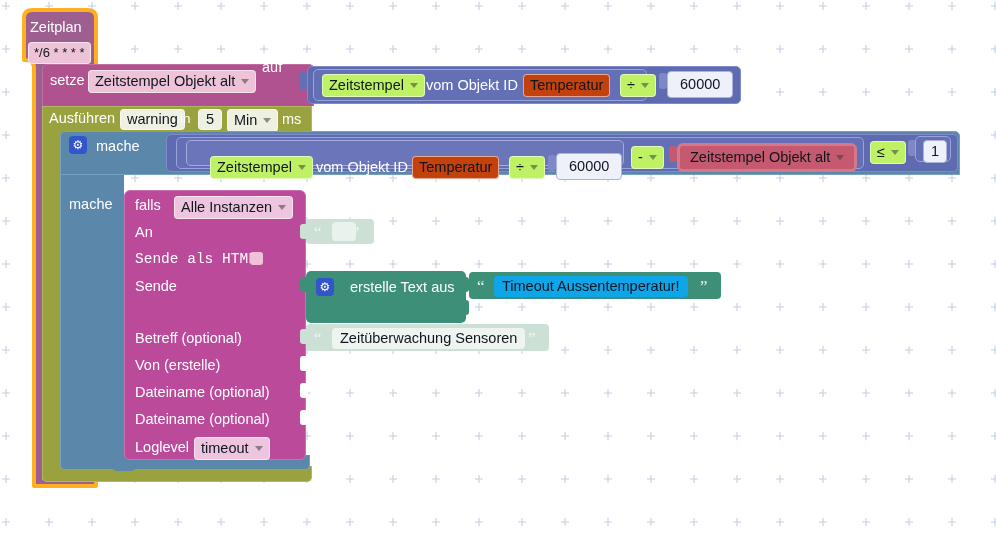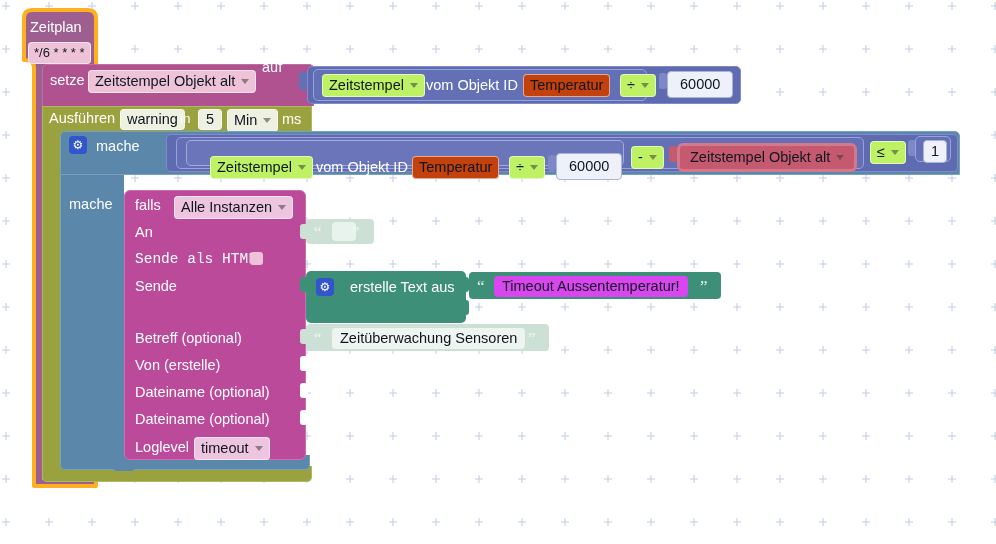--- a/index.html
+++ b/index.html
@@ -167,21 +167,21 @@
 <span class="q" style="position:absolute;left:352px;top:224px;color:#eef6f1;">”</span>
 
 <div class="blk" style="left:306px;top:271px;width:160px;height:52px;background:#3e8f77;border-radius:5px;"></div>
 <span class="gear" style="position:absolute;left:316px;top:278px;">⚙</span>
 <div class="lbl" style="position:absolute;left:342px;top:280px;margin-left:8px;">erstelle Text aus</div>
 <div class="notch" style="left:461px;top:277px;background:#3e8f77;height:15px;"></div>
 <div class="notch" style="left:461px;top:300px;background:#3e8f77;height:15px;"></div>
 
 <div class="blk" style="left:469px;top:272px;width:252px;height:27px;background:#3e8f77;border-radius:4px;"></div>
 <span class="q" style="position:absolute;left:477px;top:278px;">“</span>
-<div class="field f-green" style="position:absolute;left:494px;top:276px;background:#d946ef;border:none;padding:2px 8px 3px;">Timeout Aussentemperatur!</div>
+<div class="field f-green" style="position:absolute;left:494px;top:276px;background:#0ea5e9;border:none;padding:2px 8px 3px;">Timeout Aussentemperatur!</div>
 <span class="q" style="position:absolute;left:700px;top:278px;">”</span>
 
 <div class="blk" style="left:306px;top:324px;width:243px;height:27px;background:#cde0d5;border-radius:4px;"></div>
 <span class="q" style="position:absolute;left:314px;top:330px;color:#eef6f1;">“</span>
 <div class="field f-green" style="position:absolute;left:332px;top:328px;background:#eef4f0;border:none;padding:2px 8px 3px;">Zeitüberwachung Sensoren</div>
 <span class="q" style="position:absolute;left:528px;top:330px;color:#eef6f1;">”</span>
 
 <div class="blk" style="left:112px;top:461px;width:24px;height:10px;background:#5b87ab;border-radius:0 0 5px 5px;"></div>
 
 </body></html>

